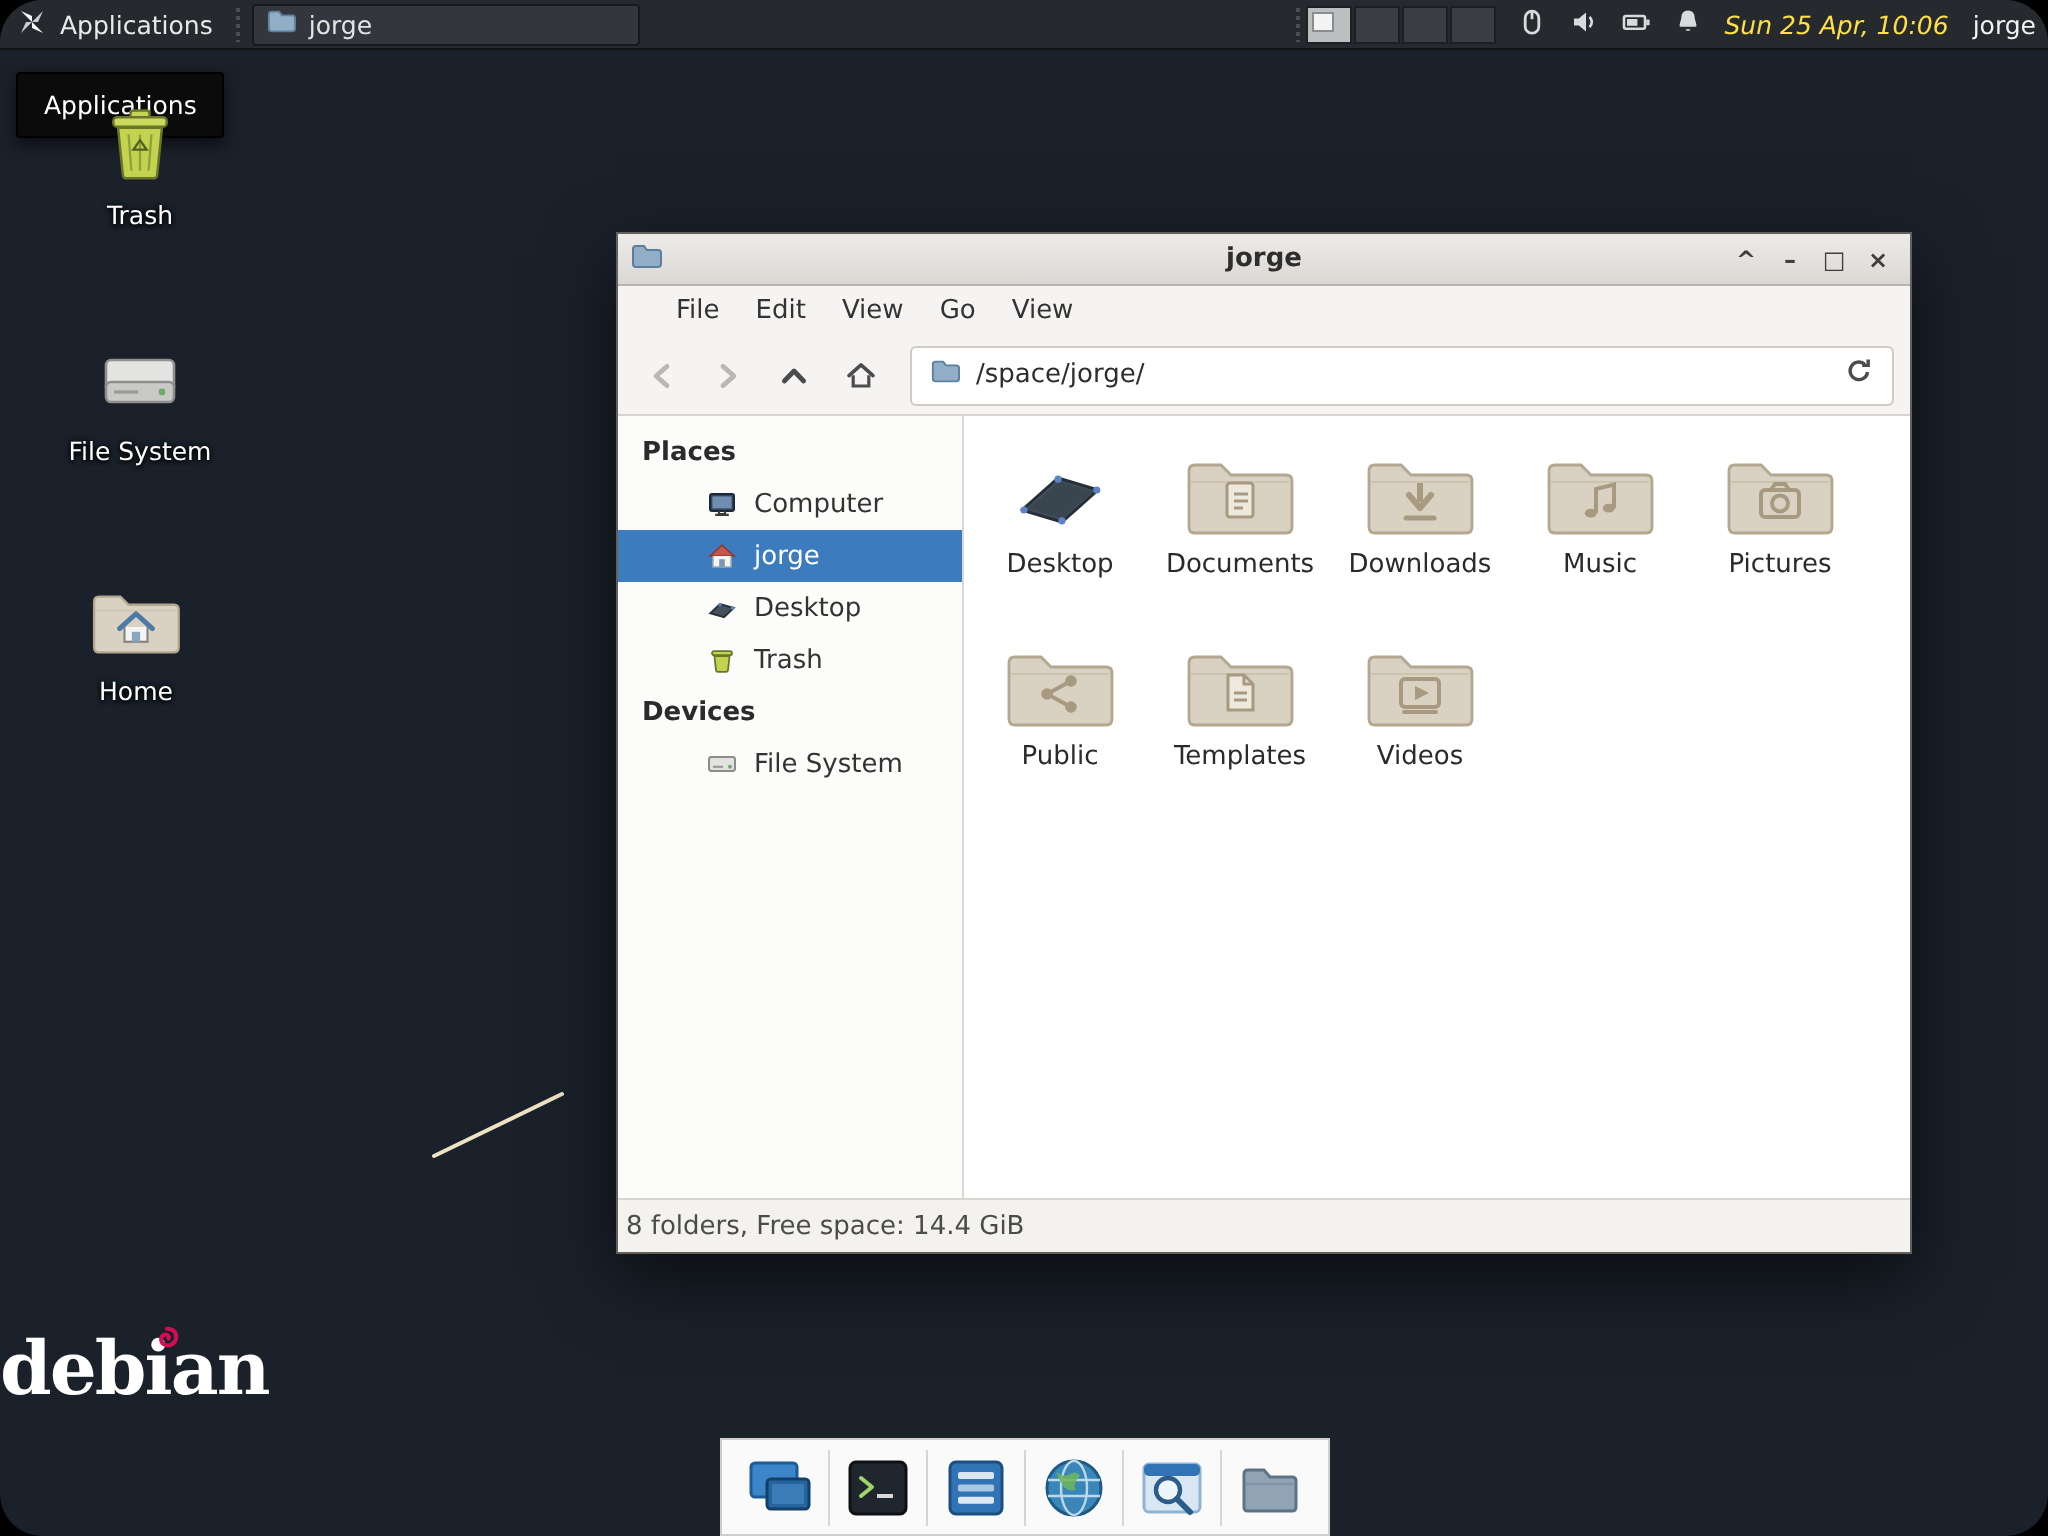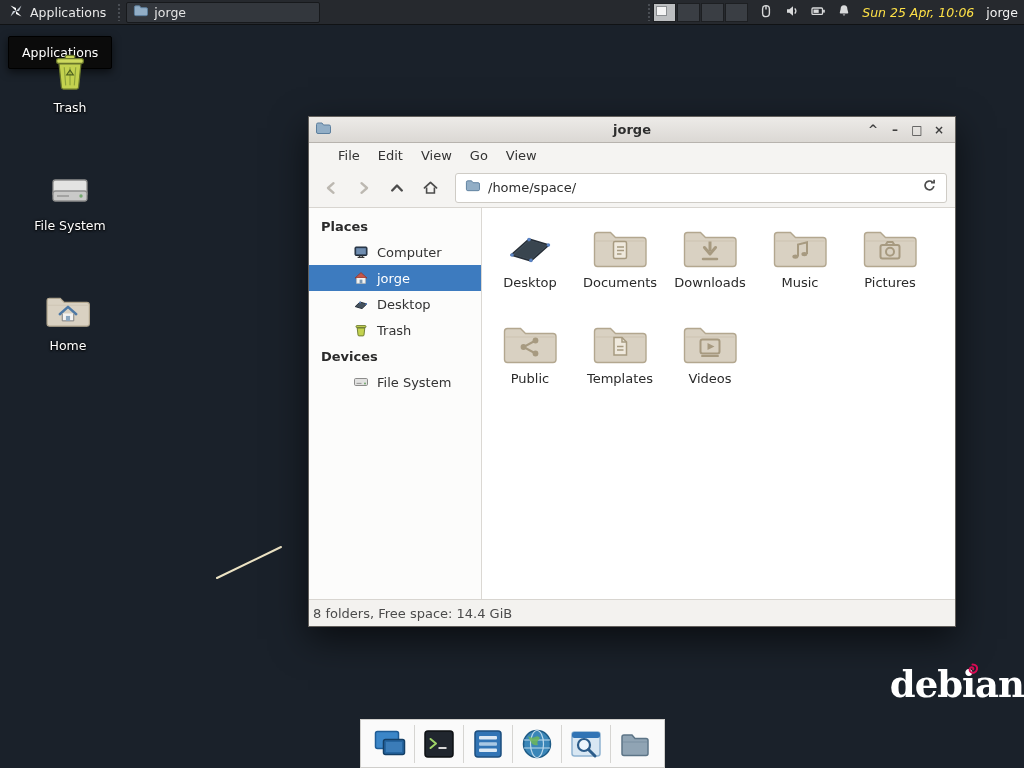--- a/index.html
+++ b/index.html
@@ -1,19 +1,19 @@
 <!DOCTYPE html>
 <html><head>
 <meta charset="utf-8">
 <style>
   * { margin:0; padding:0; box-sizing:border-box; }
   body { background:#000; }
   .screen {
     position:relative; width:1024px; height:768px; overflow:hidden;
-    background:#1a212a; font-family:"DejaVu Sans","Liberation Sans",sans-serif;
+    background:#1a212a; font-family:"DejaVu Sans","Liberation Sans",sans-serif;border-radius:21px;
     -webkit-font-smoothing:antialiased;
   }
 
   
   .top-panel{position:absolute;left:0;top:0;width:1024px;height:25px;background:#26292e;
     display:flex;align-items:center;color:#e9e9e9;font-size:12.5px;border-bottom:1px solid #101214;}
   .apps-btn{display:flex;align-items:center;gap:6px;height:100%;padding:0 8px;cursor:default;}
   .panel-handle{width:7px;height:17px;margin:0 1px;
     background:repeating-linear-gradient(to bottom,#4a4e54 0 2px,transparent 2px 4px);
     background-size:2px 100%;background-position:center;background-repeat:no-repeat;}
@@ -64,21 +64,21 @@
   .side-item.selected{background:#3d7bbf;color:#fff;}
   .main-pane{flex:1;background:#fff;display:flex;flex-wrap:wrap;align-content:flex-start;
     padding:14px 0 0 3px;overflow:hidden;}
   .tile{width:90px;height:96px;display:flex;flex-direction:column;align-items:center;}
   .tile .ic{height:48px;display:flex;align-items:flex-end;justify-content:center;}
   .tile .cap{margin-top:5px;font-size:13px;color:#2a2a2a;text-align:center;}
   .statusbar{height:27px;border-top:1px solid #d8d5d0;background:#f3f2ef;display:flex;align-items:center;
     padding-left:4px;font-size:13px;color:#4b4b4b;flex:0 0 auto;}
 
   
-  .debian-logo{position:absolute;left:0;right:0;top:662px;display:flex;justify-content:flex-end;pointer-events:none;}
+  .debian-logo{position:absolute;left:0;right:12px;top:662px;display:flex;justify-content:flex-start;pointer-events:none;}
   .debian-wrap{position:relative;}
   .debian-text{font-family:"DejaVu Serif","Liberation Serif",serif;font-weight:bold;font-size:37px;
     color:#fff;letter-spacing:-1px;}
   .debian-swirl{position:absolute;left:57%;top:-1px;}
 
   
   .dock{position:absolute;left:360px;top:719px;width:305px;height:49px;background:#fafafa;
     border:1px solid #cfcecb;display:flex;align-items:center;justify-content:center;}
   .dock-item{width:46px;height:44px;display:flex;align-items:center;justify-content:center;}
   .dock-sep{width:1px;height:38px;background:#d6d5d2;margin:0 1px;}
@@ -245,21 +245,21 @@
           <path d="M2.5 8.8 L8.5 3.4 l6 5.4" fill="none" stroke="#4c4c4c" stroke-width="1.8" stroke-linecap="round" stroke-linejoin="round"></path>
           <path d="M4.6 8.6 v5.4 h7.8 V8.6" fill="none" stroke="#4c4c4c" stroke-width="1.6"></path>
         </svg>
       </div>
       <div class="path-entry">
         <span>
           <svg width="15" height="15" viewBox="0 0 16 16">
               <use href="#sym-folder-small"></use>
             </svg>
         </span>
-        <span class="val">/home/space/</span>
+        <span class="val">/space/jorge/</span>
         <span>
           <svg width="15" height="15" viewBox="0 0 16 16">
             <path d="M12.6 8.6 a4.7 4.7 0 1 1 -1.5 -4.2" fill="none" stroke="#4c4c4c" stroke-width="1.8"></path>
             <path d="M12.9 1.8 v3.2 h-3.2" fill="none" stroke="#4c4c4c" stroke-width="1.8"></path>
           </svg>
         </span>
       </div>
     </div>
 
     <div class="win-body">

